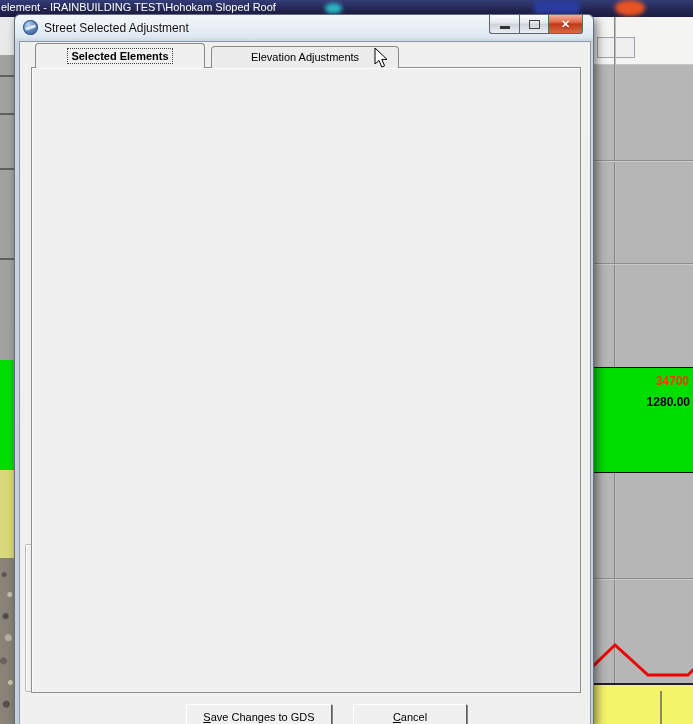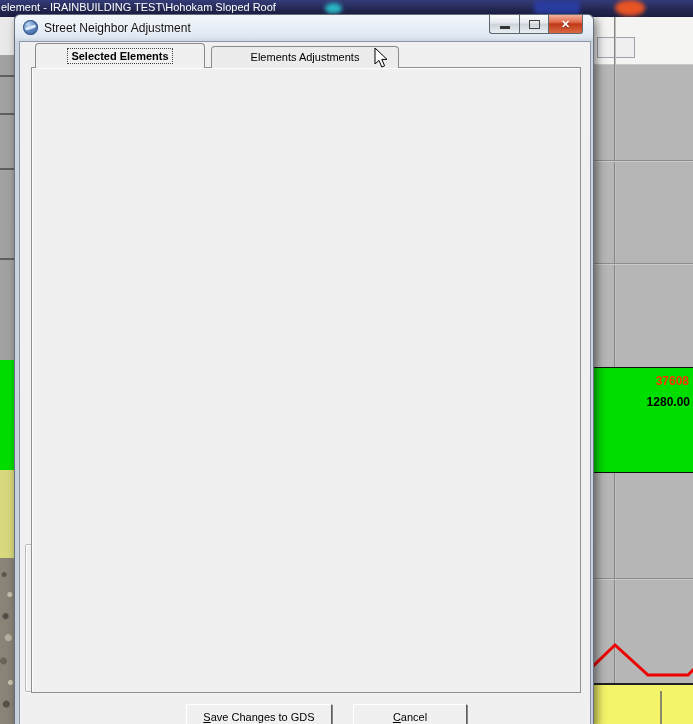--- a/index.html
+++ b/index.html
@@ -174,56 +174,56 @@
 </div>
 
 <div class="abs" id="right-strip">
   <div class="abs" id="toolbar-r">
     <div class="tbtn"></div>
   </div>
   <div class="vline"></div>
   <div class="hline" style="top:143px;"></div>
   <div class="hline" style="top:246px;"></div>
   <div class="abs" id="green-band-r">
-    <div class="eid">37608</div>
+    <div class="eid">34700</div>
     <div class="eel">1280.00</div>
   </div>
   <div class="hline" style="top:561px;"></div>
   <svg class="abs" id="redline" viewBox="0 0 101 60">
     <polyline points="-2,46 23,22 56,52 96,52 103,45" fill="none" stroke="#EE0000" stroke-width="3"></polyline>
   </svg>
   <div class="abs" id="yellow-band-r">
     <div style="position:absolute;left:68px;top:6px;width:2px;height:35px;background:#8A8A6A;"></div>
   </div>
 </div>
 
 <div class="abs" id="dialog">
   <div class="abs" id="titlebar">
     <div class="abs" id="dlg-icon"></div>
-    <div class="abs" id="dlg-title">Street Neighbor Adjustment</div>
+    <div class="abs" id="dlg-title">Street Selected Adjustment</div>
   </div>
   <div class="abs" id="winbtns">
     <div class="wbtn min">
         <div class="glyph-min"></div>
       </div>
     <div class="wbtn max">
         <div class="glyph-max"></div>
       </div>
     <div class="wbtn close">
         <div class="glyph-x">✕</div>
       </div>
   </div>
 
   <div class="abs" id="client"></div>
 
   <div class="abs tab" id="tab-active">
     <span>Selected Elements</span>
   </div>
   <div class="abs tab" id="tab-inactive">
-    <span>Elements Adjustments</span>
+    <span>Elevation Adjustments</span>
   </div>
   <div class="abs" id="tabpage"></div>
 
   <div class="abs groupbox" id="gb-elev">
     <div class="gb-label">Elevations of  Selected Elements and their Neighbors</div>
   </div>
 
   <div class="abs" id="diff-hdr">
     <div>Element</div>
     <div>minus</div>

